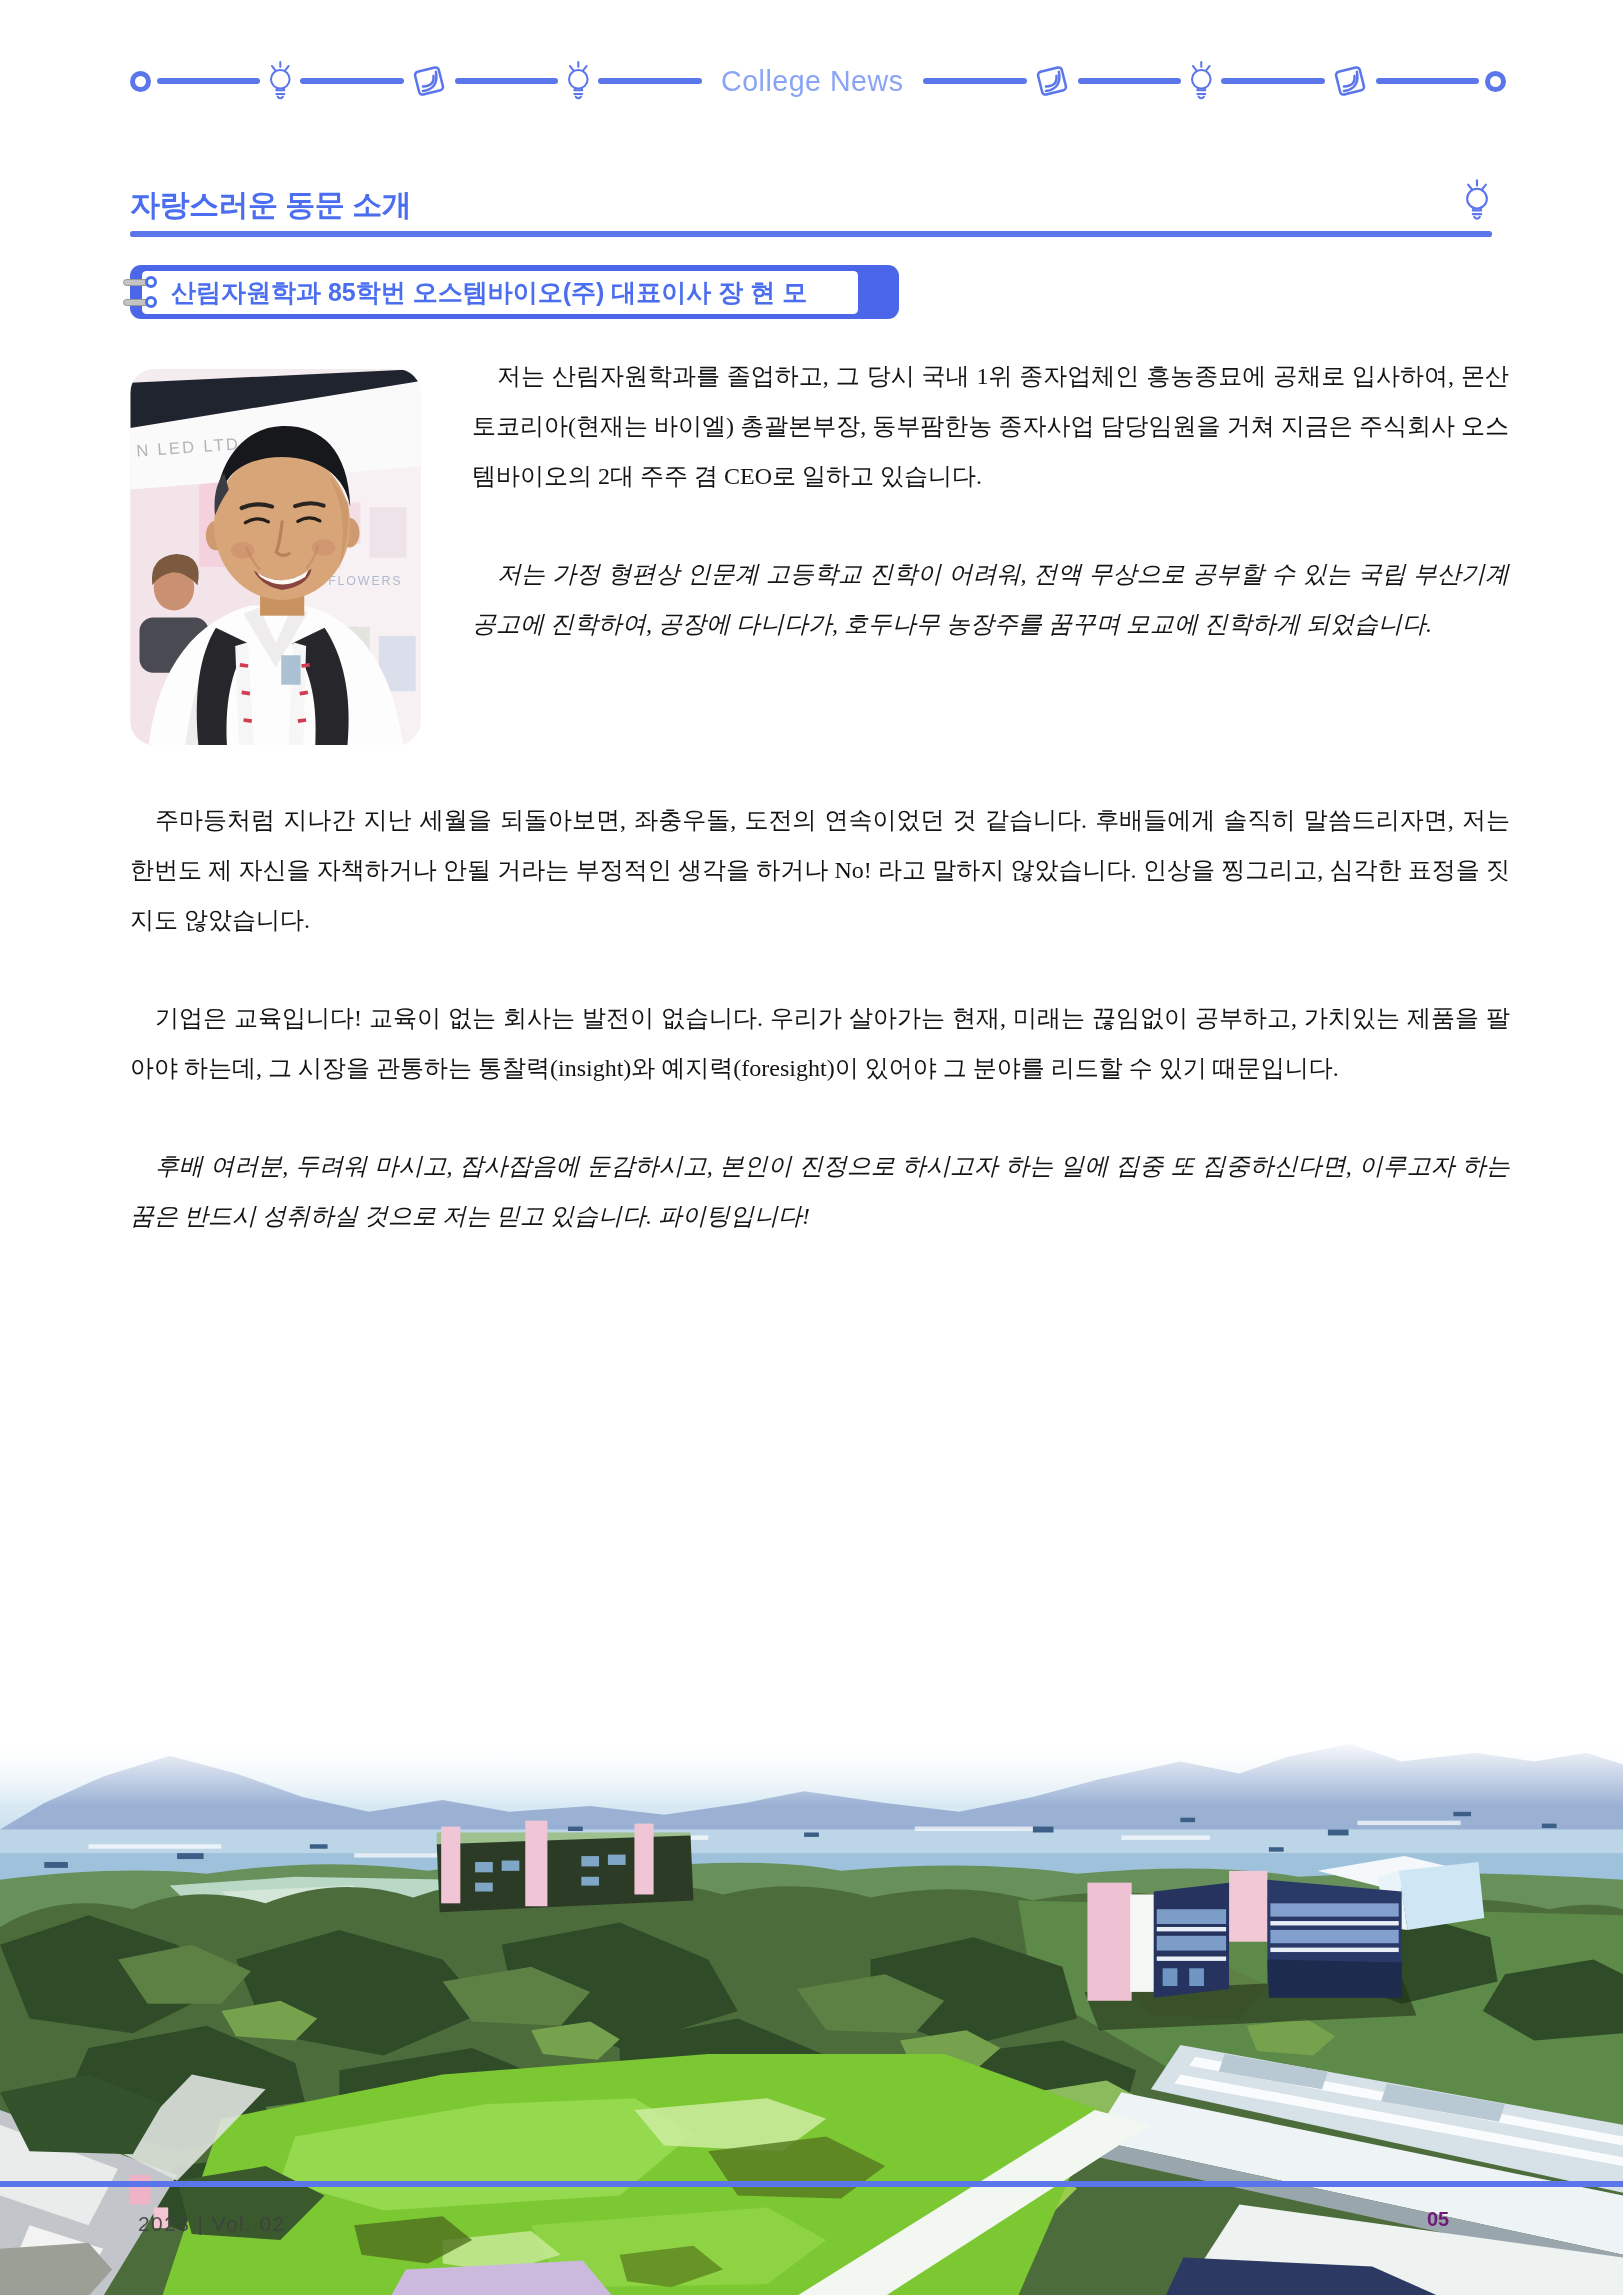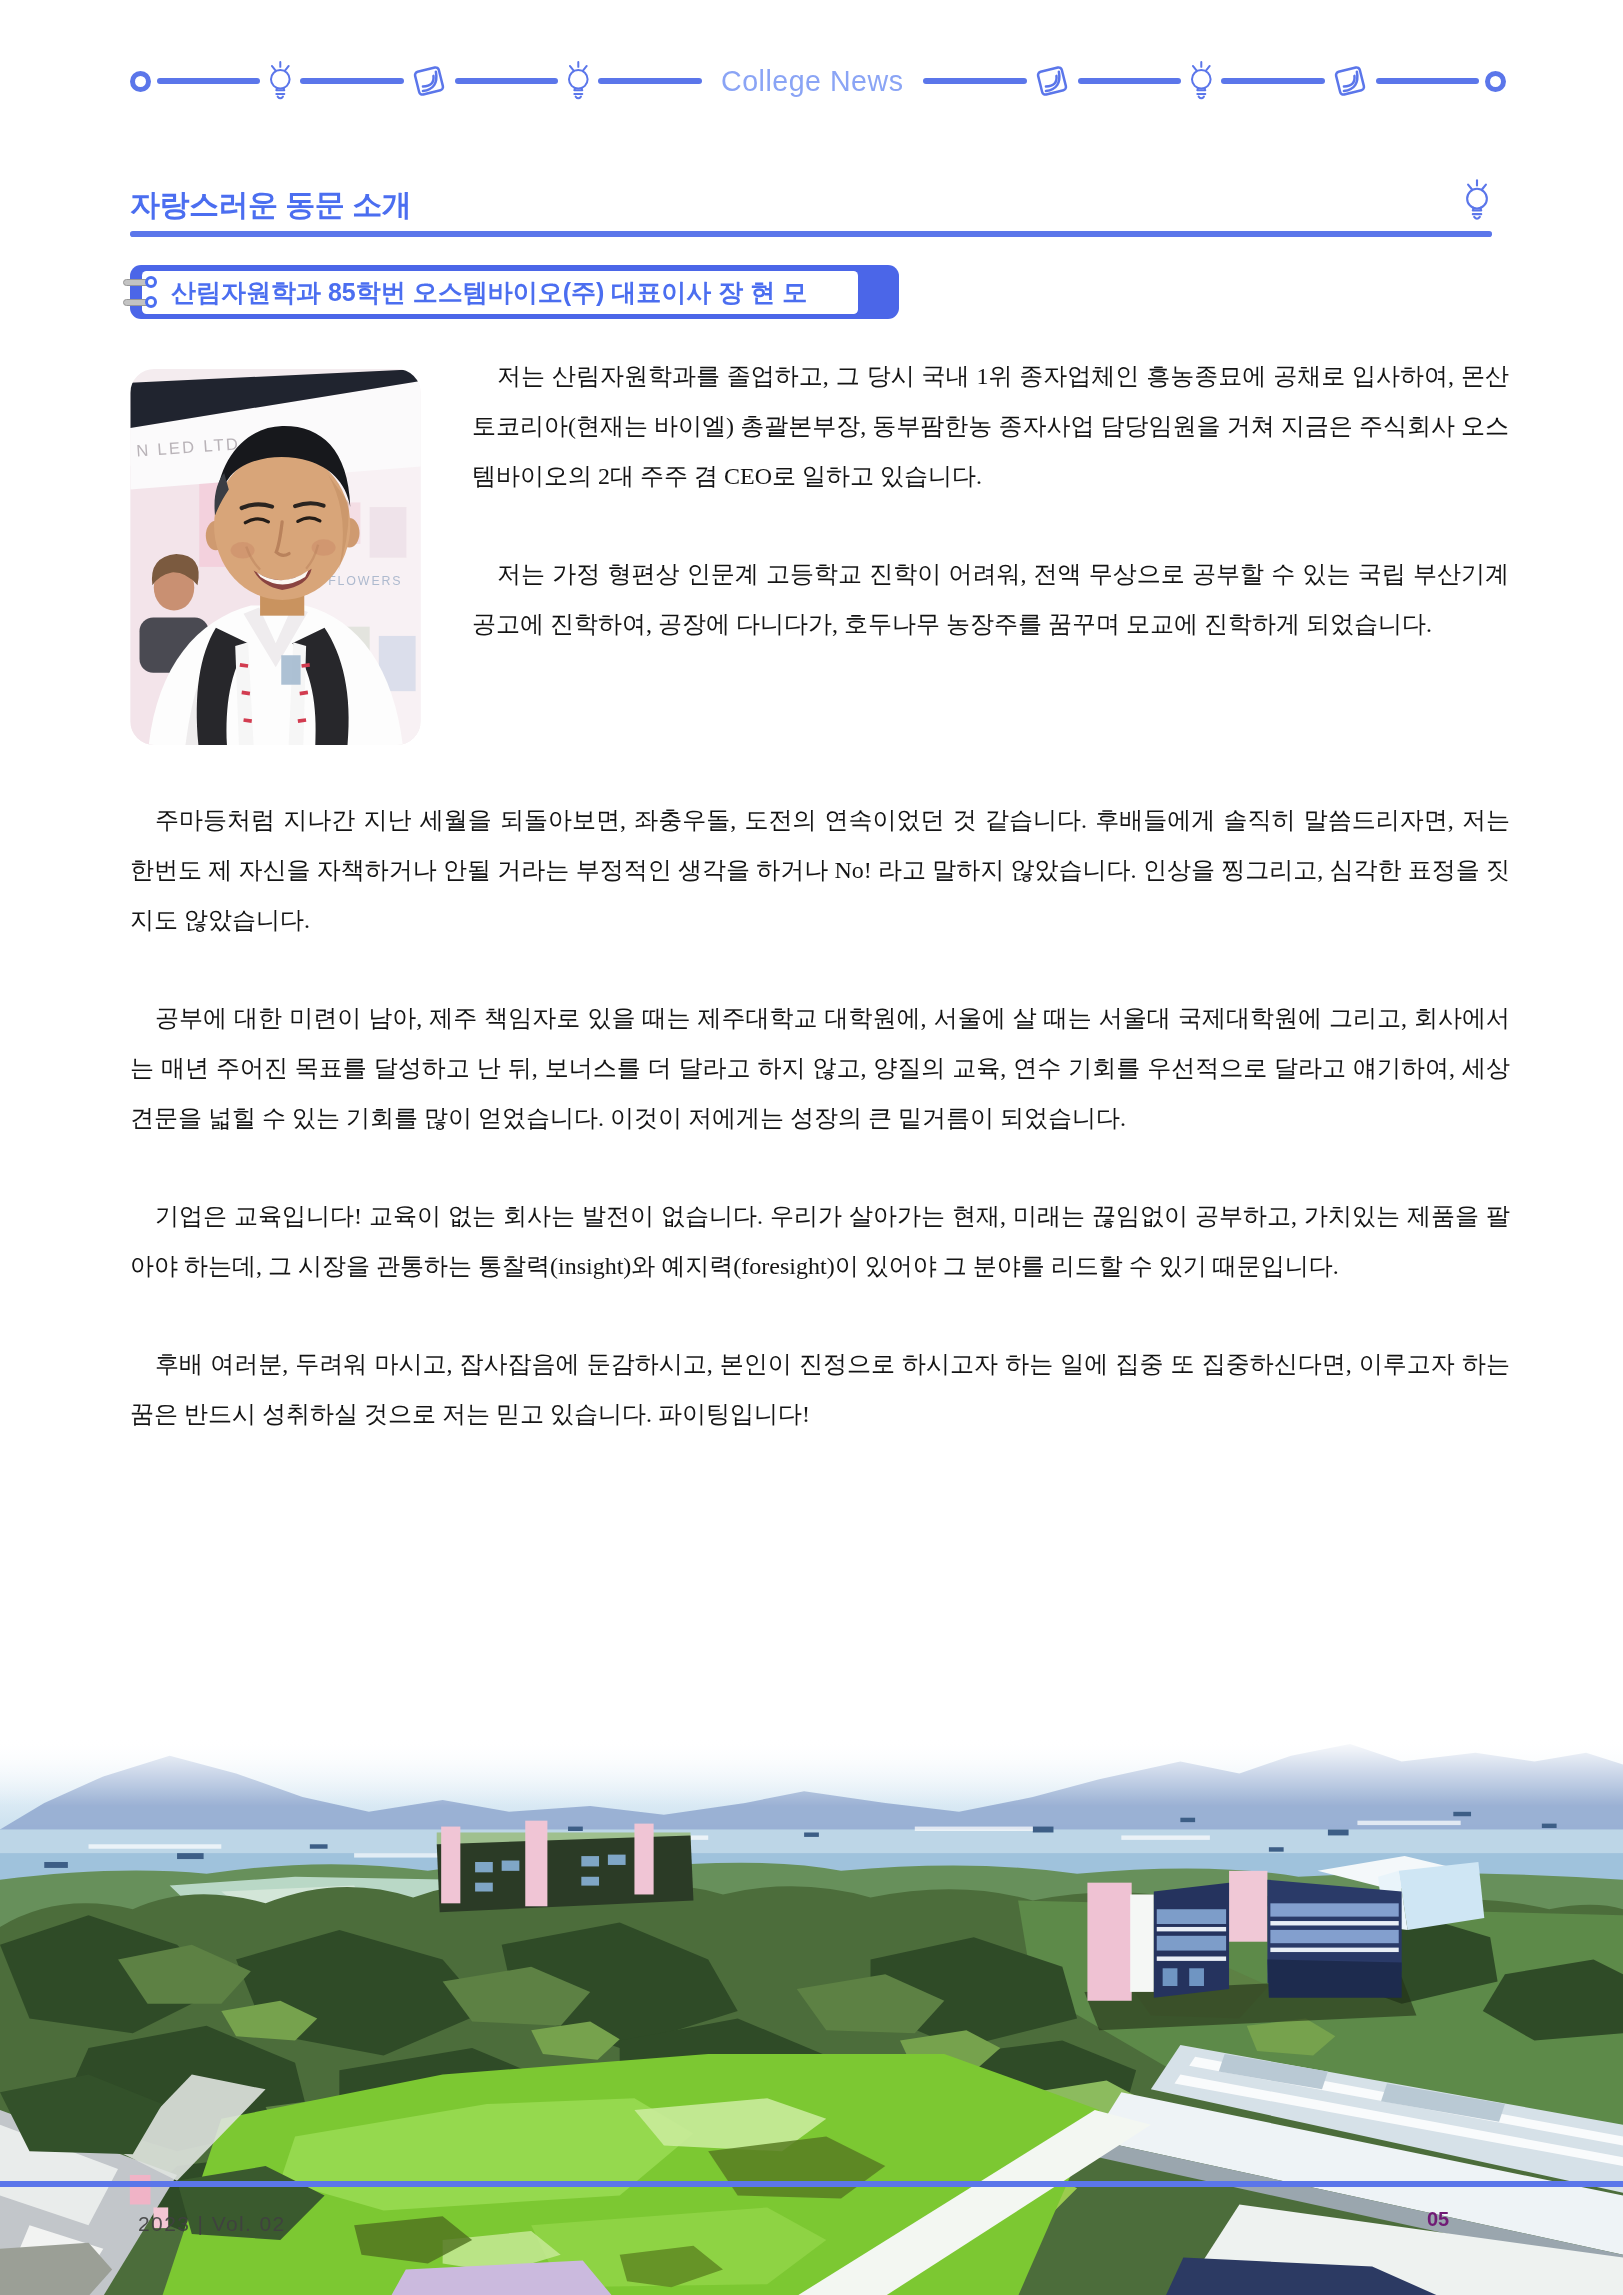--- a/index.html
+++ b/index.html
@@ -33,21 +33,21 @@
   .badge-ring{position:absolute;left:145px;width:12.4px;height:12.4px;border:3.7px solid #4b6ef0;
               border-radius:50%;box-sizing:border-box;background:#fff;}
   
   .photo{position:absolute;left:130px;top:369px;width:291px;height:376px;}
   
   .col-a{position:absolute;left:472px;top:351px;width:1037px;}
   .col-b{position:absolute;left:130px;top:795px;width:1380px;}
   .article p{margin:0 0 48px 0;font-size:24px;line-height:50px;text-align:justify;
              color:#141414;word-break:break-all;}
   .article p.ind{text-indent:25px;}
-  .article p:last-child{margin-bottom:0;}
+  .article p:last-child{margin-bottom:0;font-style:italic;}
   
   .illus{position:absolute;left:0;top:1738px;width:1623px;height:558px;}
   .illus svg{display:block;width:100%;height:100%;}
   .bot-rule{position:absolute;left:0;top:2181px;width:1623px;height:6px;background:#5b76ea;}
   .foot-issue{position:absolute;left:138px;top:2212px;font-family:"Liberation Sans","DejaVu Sans",sans-serif;
               font-size:21px;letter-spacing:1.4px;color:#404040;opacity:.9;white-space:nowrap;}
   .foot-num{position:absolute;left:1427px;top:2208px;font-family:"Liberation Sans","DejaVu Sans",sans-serif;
             font-weight:bold;font-size:20px;color:#701a75;}
   .icon-stroke{stroke:#5b76ea;stroke-width:4.5;fill:none;stroke-linecap:round;stroke-linejoin:round;}
 </style>
@@ -195,21 +195,20 @@
       </g>
     </svg>
   </div>
 
   <div class="article col-a">
     <p class="ind">저는 산림자원학과를 졸업하고, 그 당시 국내 1위 종자업체인 흥농종묘에 공채로 입사하여, 몬산토코리아(현재는 바이엘) 총괄본부장, 동부팜한농 종자사업 담당임원을 거쳐 지금은 주식회사 오스템바이오의 2대 주주 겸 CEO로 일하고 있습니다.</p>
     <p class="ind">저는 가정 형편상 인문계 고등학교 진학이 어려워, 전액 무상으로 공부할 수 있는 국립 부산기계공고에 진학하여, 공장에 다니다가, 호두나무 농장주를 꿈꾸며 모교에 진학하게 되었습니다.</p>
   </div>
   <div class="article col-b">
     <p class="ind">주마등처럼 지나간 지난 세월을 되돌아보면, 좌충우돌, 도전의 연속이었던 것 같습니다. 후배들에게 솔직히 말씀드리자면, 저는 한번도 제 자신을 자책하거나 안될 거라는 부정적인 생각을 하거나 No! 라고 말하지 않았습니다. 인상을 찡그리고, 심각한 표정을 짓지도 않았습니다.</p>
-    <p class="ind">공부에 대한 미련이 남아, 제주 책임자로 있을 때는 제주대학교 대학원에, 서울에 살 때는 서울대 국제대학원에 그리고, 회사에서는 매년 주어진 목표를 달성하고 난 뒤, 보너스를 더 달라고 하지 않고, 양질의 교육, 연수 기회를 우선적으로 달라고 얘기하여, 세상 견문을 넓힐 수 있는 기회를 많이 얻었습니다. 이것이 저에게는 성장의 큰 밑거름이 되었습니다.</p>
     <p class="ind">기업은 교육입니다! 교육이 없는 회사는 발전이 없습니다. 우리가 살아가는 현재, 미래는 끊임없이 공부하고, 가치있는 제품을 팔아야 하는데, 그 시장을 관통하는 통찰력(insight)와 예지력(foresight)이 있어야 그 분야를 리드할 수 있기 때문입니다.</p>
     <p class="ind">후배 여러분, 두려워 마시고, 잡사잡음에 둔감하시고, 본인이 진정으로 하시고자 하는 일에 집중 또 집중하신다면, 이루고자 하는 꿈은 반드시 성취하실 것으로 저는 믿고 있습니다. 파이팅입니다!</p>
   </div>
 
   <div class="illus">
     <svg viewBox="0 0 1100 378" preserveAspectRatio="none">
       <defs>
         <linearGradient id="skyG" x1="0" y1="0" x2="0" y2="1">
           <stop offset="0" stop-color="#ffffff"></stop>
             <stop offset=".4" stop-color="#dcebf5"></stop>

